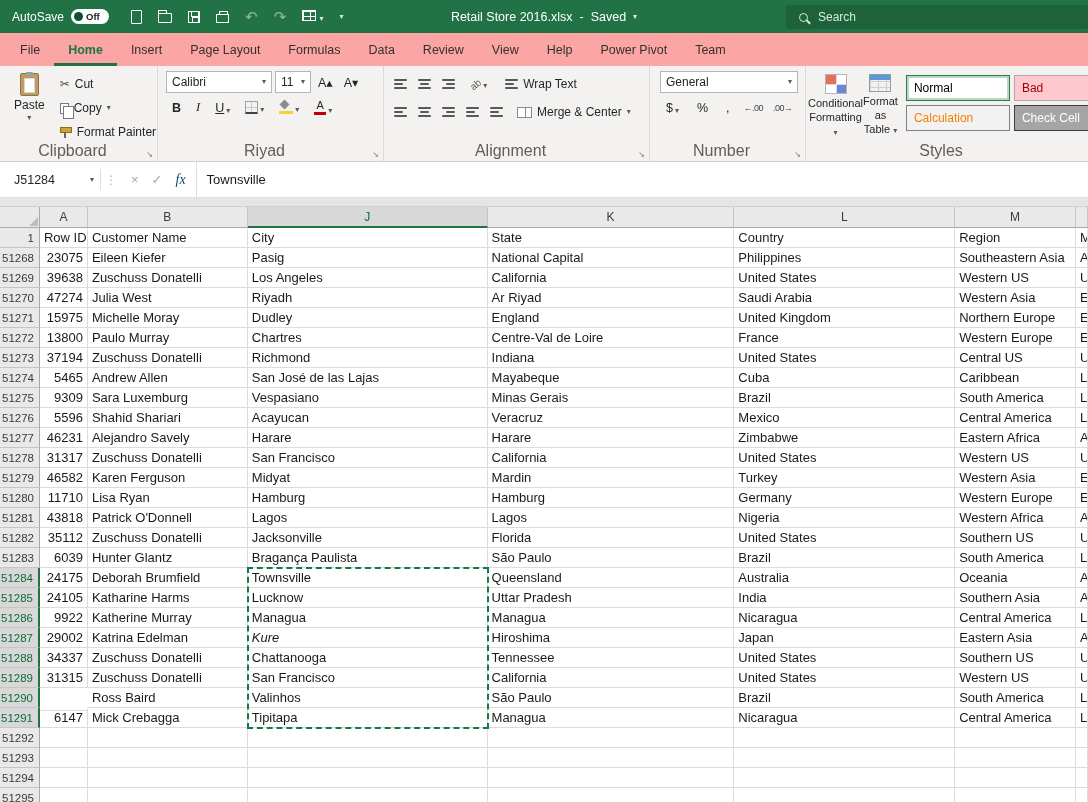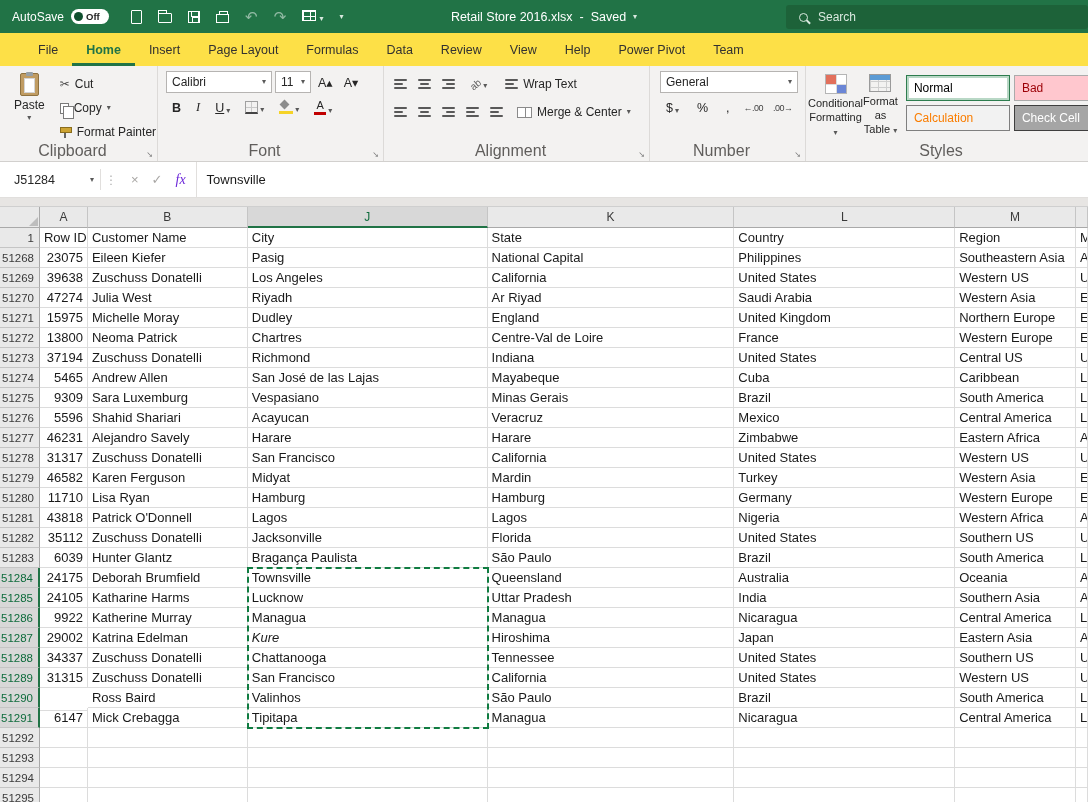--- a/index.html
+++ b/index.html
@@ -28,21 +28,21 @@
     background-image:linear-gradient(#fff 1px, transparent 1px), linear-gradient(90deg,#fff 1px, transparent 1px);
     background-size:100% 5px, 7px 100%; }
   .chev { font-size:8px; line-height:1; color:#595959; }
   .titlebar .chev { color:#d8e8de; }
   .doc-title { position:absolute; left:0; right:0; top:0; height:33px; display:flex; align-items:center; justify-content:center; gap:7px; font-size:12.5px; pointer-events:none; }
   .searchbox { position:absolute; right:0; top:5px; width:302px; height:24px; background:#1d6239; border-radius:3px; display:flex; align-items:center; gap:10px; padding-left:13px; font-size:12px; color:#d9e9df; }
   .mag { width:9px; height:9px; border:1.5px solid #d9e9df; border-radius:50%; position:relative; display:inline-block; }
   .mag::after { content:""; position:absolute; width:5px; height:1.5px; background:#d9e9df; transform:rotate(45deg); right:-4px; bottom:-2px; }
 
   
-  .tabs { height:33px; background:#fde047; display:flex; align-items:stretch; padding-left:24px; }
+  .tabs { height:33px; background:#fca5a5; display:flex; align-items:stretch; padding-left:6px; }
   .tab { display:flex; align-items:center; padding:0 14px; font-size:12.5px; color:#323130; white-space:nowrap; }
   .tab.active { color:#217346; font-weight:bold; box-shadow:inset 0 -3px 0 #217346; }
 
   
   .ribbon { height:96px; background:#f3f2f1; display:flex; border-bottom:1px solid #d2d0ce; }
   .rgroup { position:relative; border-right:1px solid #dcdad8; padding:3px 2px 14px 2px; display:flex; }
   .glabel { position:absolute; bottom:1px; left:0; right:12px; text-align:center; font-size:16px; color:#605e5c; }
   .launcher { position:absolute; bottom:2px; right:4px; font-size:8px; color:#7a7a7a; }
   .g-clip { width:158px; }
   .paste { display:flex; flex-direction:column; align-items:center; gap:2px; padding:4px 6px 0 12px; font-size:12px; color:#262626; }
@@ -108,21 +108,21 @@
   .cs-normal { border:1px solid #2e7d4f; outline:2px solid #b9d8c6; outline-offset:-3px; }
   .cs-bad { background:#ffc7ce; color:#9c0006; }
   .cs-calculation { background:#f2f2f2; color:#fa7d00; border:1px solid #7f7f7f; }
   .cs-checkcell { background:#a5a5a5; color:#fff; border:1px solid #3f3f3f; }
 
   
   .fbar { height:36px; background:#fff; display:flex; align-items:center; border-bottom:1px solid #e1dfdd; }
   .namebox { width:100px; height:100%; display:flex; align-items:center; justify-content:space-between; padding:0 6px 0 14px; font-size:12.5px; color:#262626; }
   .fb-dots { color:#b0b0b0; font-size:12px; padding:0 4px; border-left:1px solid #e1dfdd; height:60%; display:flex; align-items:center; }
   .fb-btns { display:flex; align-items:center; gap:13px; padding:0 10px; color:#a8a6a4; font-size:13px; height:100%; border-right:1px solid #e1dfdd; }
-  .fb-fx { font-family:"Liberation Serif", serif; font-style:italic; color:#6d28d9; font-size:14px; }
+  .fb-fx { font-family:"Liberation Serif", serif; font-style:italic; color:#0c4a6e; font-size:14px; }
   .fb-val { padding-left:10px; font-size:13px; color:#1a1a1a; }
 
   .gapstrip { height:9px; background:#e7e5e3; border-bottom:1px solid #cfcfcf; }
 
   
   .grid { position:relative; height:595px; overflow:hidden; background:#fff; color:#1a1a1a; }
   .hdr-row { display:flex; height:21px; }
   .corner { width:40px; background:#e9e9e9; border-right:1px solid #a9a9a9; border-bottom:1px solid #a9a9a9; position:relative; }
   .corner::after { content:""; position:absolute; right:1px; bottom:1px; border-left:9px solid transparent; border-bottom:9px solid #bdbdbd; }
   .ch { background:#e9e9e9; border-right:1px solid #c5c5c5; border-bottom:1px solid #a9a9a9; display:flex; align-items:center; justify-content:center; font-size:12px; color:#3a3a3a; }
@@ -240,21 +240,21 @@
         </span>
         <span class="fbtn">
           <span class="ic-fontcolor">
             <span>A</span>
             <span class="bar"></span>
           </span>
           <span class="chev">▾</span>
         </span>
       </div>
       <span class="launcher">↘</span>
-      <span class="glabel">Font</span>
+      <span class="glabel">Riyad</span>
     </div>
 
     <div class="rgroup g-align">
       <div class="arow">
         <span class="bars">
             <i></i>
             <i></i>
             <i></i>
           </span>
         <span class="bars c">
@@ -435,21 +435,21 @@
         <div class="cell" style="width: 160px;">Michelle Moray</div>
         <div class="cell" style="width: 240px;">Dudley</div>
         <div class="cell" style="width: 247px;">England</div>
         <div class="cell" style="width: 221px;">United Kingdom</div>
         <div class="cell" style="width: 121px;">Northern Europe</div>
         <div class="cell" style="width: 12px;">E</div>
       </div>
       <div class="grow">
         <div class="rh">51272</div>
         <div class="cell num" style="width: 48px;">13800</div>
-        <div class="cell" style="width: 160px;">Neoma Patrick</div>
+        <div class="cell" style="width: 160px;">Paulo Murray</div>
         <div class="cell" style="width: 240px;">Chartres</div>
         <div class="cell" style="width: 247px;">Centre-Val de Loire</div>
         <div class="cell" style="width: 221px;">France</div>
         <div class="cell" style="width: 121px;">Western Europe</div>
         <div class="cell" style="width: 12px;">E</div>
       </div>
       <div class="grow">
         <div class="rh">51273</div>
         <div class="cell num" style="width: 48px;">37194</div>
         <div class="cell" style="width: 160px;">Zuschuss Donatelli</div>

